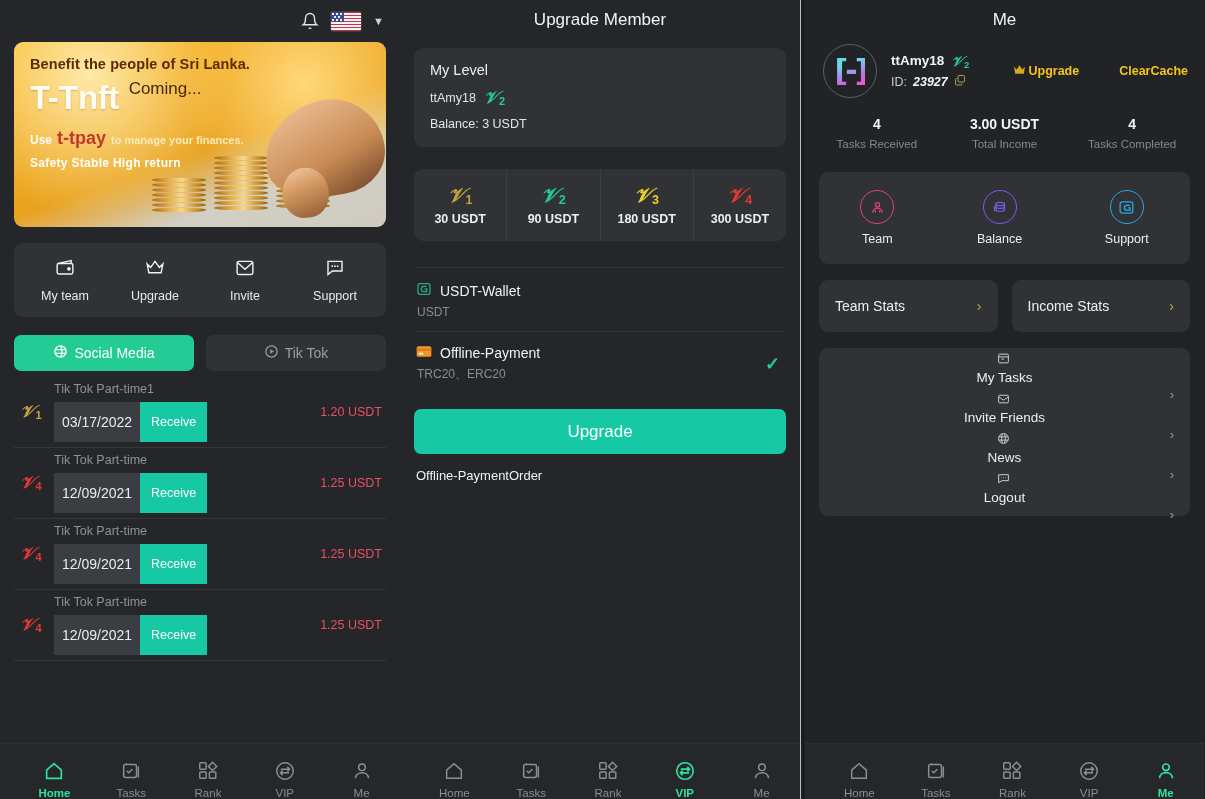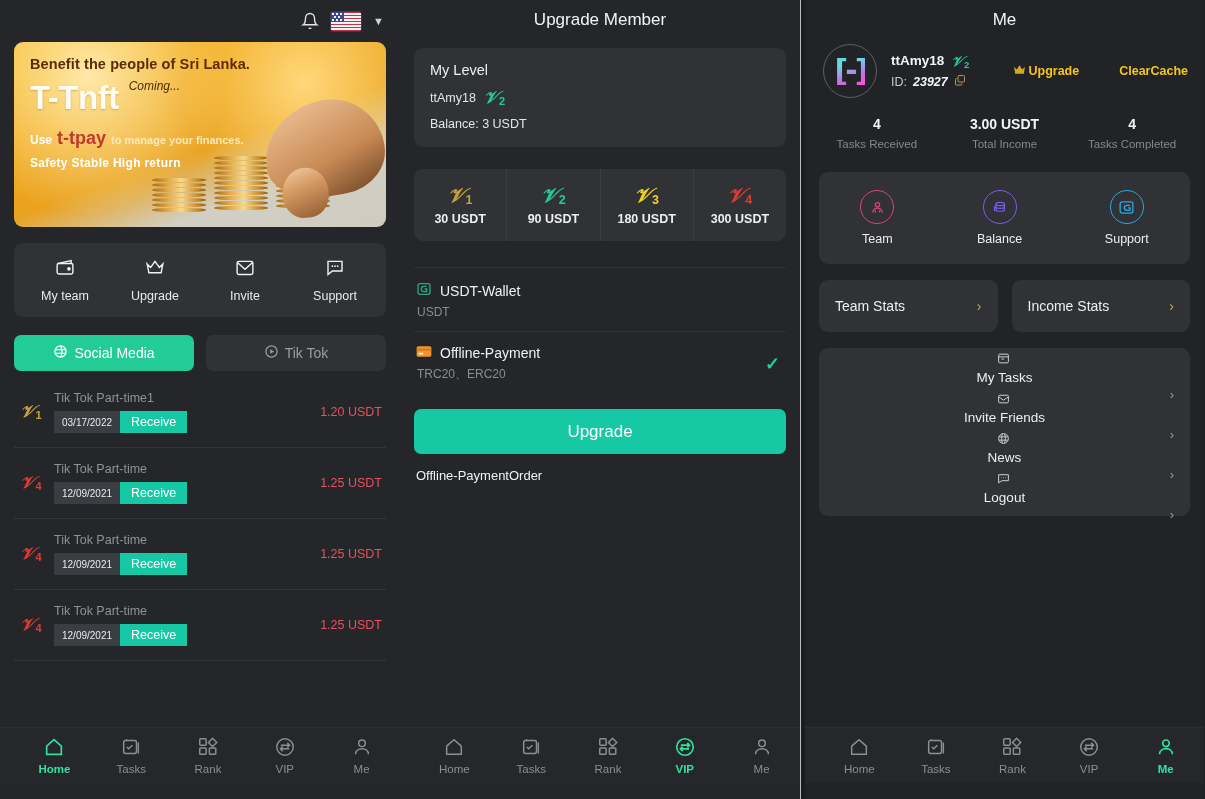--- a/index.html
+++ b/index.html
@@ -47,21 +47,21 @@
     margin:0 14px; height:185px; border-radius:9px; overflow:hidden; position:relative;
     background:
       radial-gradient(circle at 78% 22%, #ffd87a 0%, rgba(255,216,122,0) 38%),
       radial-gradient(circle at 20% 18%, #ffe9a8 0%, rgba(255,233,168,0) 42%),
       linear-gradient(160deg,#f6b721 0%,#f0a81b 30%,#e9a21f 55%,#d2cfc4 75%,#cfcbc0 100%);
   }
   .banner .bwrap { position:absolute; inset:0; padding:14px 16px; }
   .b-l1 { font-size:14.5px; font-weight:bold; color:#5c2a06; letter-spacing:.1px; }
   .b-l2 { margin-top:7px; display:flex; align-items:flex-start; gap:10px; }
   .b-ttnft { font-size:33px; font-weight:bold; color:#fffdf4; text-shadow:0 1px 2px rgba(140,80,0,.35); letter-spacing:-.5px; }
-  .b-coming { font-size:12px; color:#4a2a08; font-style:italic; }
+  .b-coming { font-size:17px; color:#4a2a08; }
   .b-l3 { margin-top:11px; display:flex; align-items:baseline; gap:5px; font-size:12px; color:#fff; font-weight:bold; }
   .b-ttpay { font-size:18px; color:#c0392b; font-weight:bold; }
   .b-l3 .small { font-size:11px; color:#fbe9b8; }
   .b-l4 { margin-top:7px; font-size:12px; font-weight:bold; color:#fff; letter-spacing:.3px; }
   .coins { position:absolute; right:4px; bottom:0; width:230px; height:120px; }
   .stack { position:absolute; bottom:16px; width:54px; }
   .stack i { display:block; height:4px; margin-bottom:1px; border-radius:40%/60%;
     background:linear-gradient(90deg,#a86a18,#e2ab4a 30%,#f7d88c 55%,#c58a28 85%,#8e5a12); }
   .s1 { left:0; bottom:14px; }
   .s2 { left:62px; bottom:16px; }
@@ -96,39 +96,39 @@
   .task {
     display:flex; align-items:center; height:71px;
     border-bottom:1px solid #34363a; padding:0 2px;
   }
   .task:last-child { border-bottom:1px solid #34363a; }
   .t-badge { width:30px; flex:0 0 30px; text-align:center; }
   .t-mid { flex:1; padding-left:8px; }
   .t-title { font-size:12.5px; color:#8f9296; margin-bottom:6px; }
   .t-row { display:flex; align-items:stretch; }
   .t-date {
-    background:#3a3d42; color:#e9ebed; font-size:10px; padding:4px 8px;
+    background:#3a3d42; color:#e9ebed; font-size:14px; padding:12px 8px;
     display:flex; align-items:center;
   }
   .t-recv { background:#16c9a4; color:#fff; font-size:12.5px; padding:4px 11px; display:flex; align-items:center; }
   .t-amt { font-size:12.5px; color:#e8515e; white-space:nowrap; padding-right:2px; }
 
   
   .vb { display:inline-flex; align-items:baseline; font-weight:bold; font-style:italic; line-height:1; }
   .vb .v { font-size:17px; }
   .vb .n { font-size:11px; font-style:normal; margin-left:1px; position:relative; top:2px; }
   .vb.sm .v { font-size:14px; }
   .vb.sm .n { font-size:9.5px; }
   .vb.lg .v { font-size:20px; }
   .vb.lg .n { font-size:12.5px; }
 
   
   .bnav {
-    position:absolute; left:0; bottom:16px; width:100%; height:56px;
-    background:#25272b; display:flex; align-items:center; justify-content:space-around;
+    position:absolute; left:0; bottom:0; width:100%; height:56px;
+    background:#25272b; display:flex; align-items:flex-end; justify-content:space-around;
     border-top:1px solid #2c2e32;
     padding-left:16px;
   }
   .bnav-item { display:flex; flex-direction:column; align-items:center; gap:5px; width:64px; }
   .bnav-item .lbl { font-size:11.5px; color:#8b8e93; }
   .bnav-item.active .lbl { color:#2fe39b; font-weight:bold; }
 
   
   .vip-title, .me-title {
     height:40px; display:flex; align-items:center; justify-content:center;

